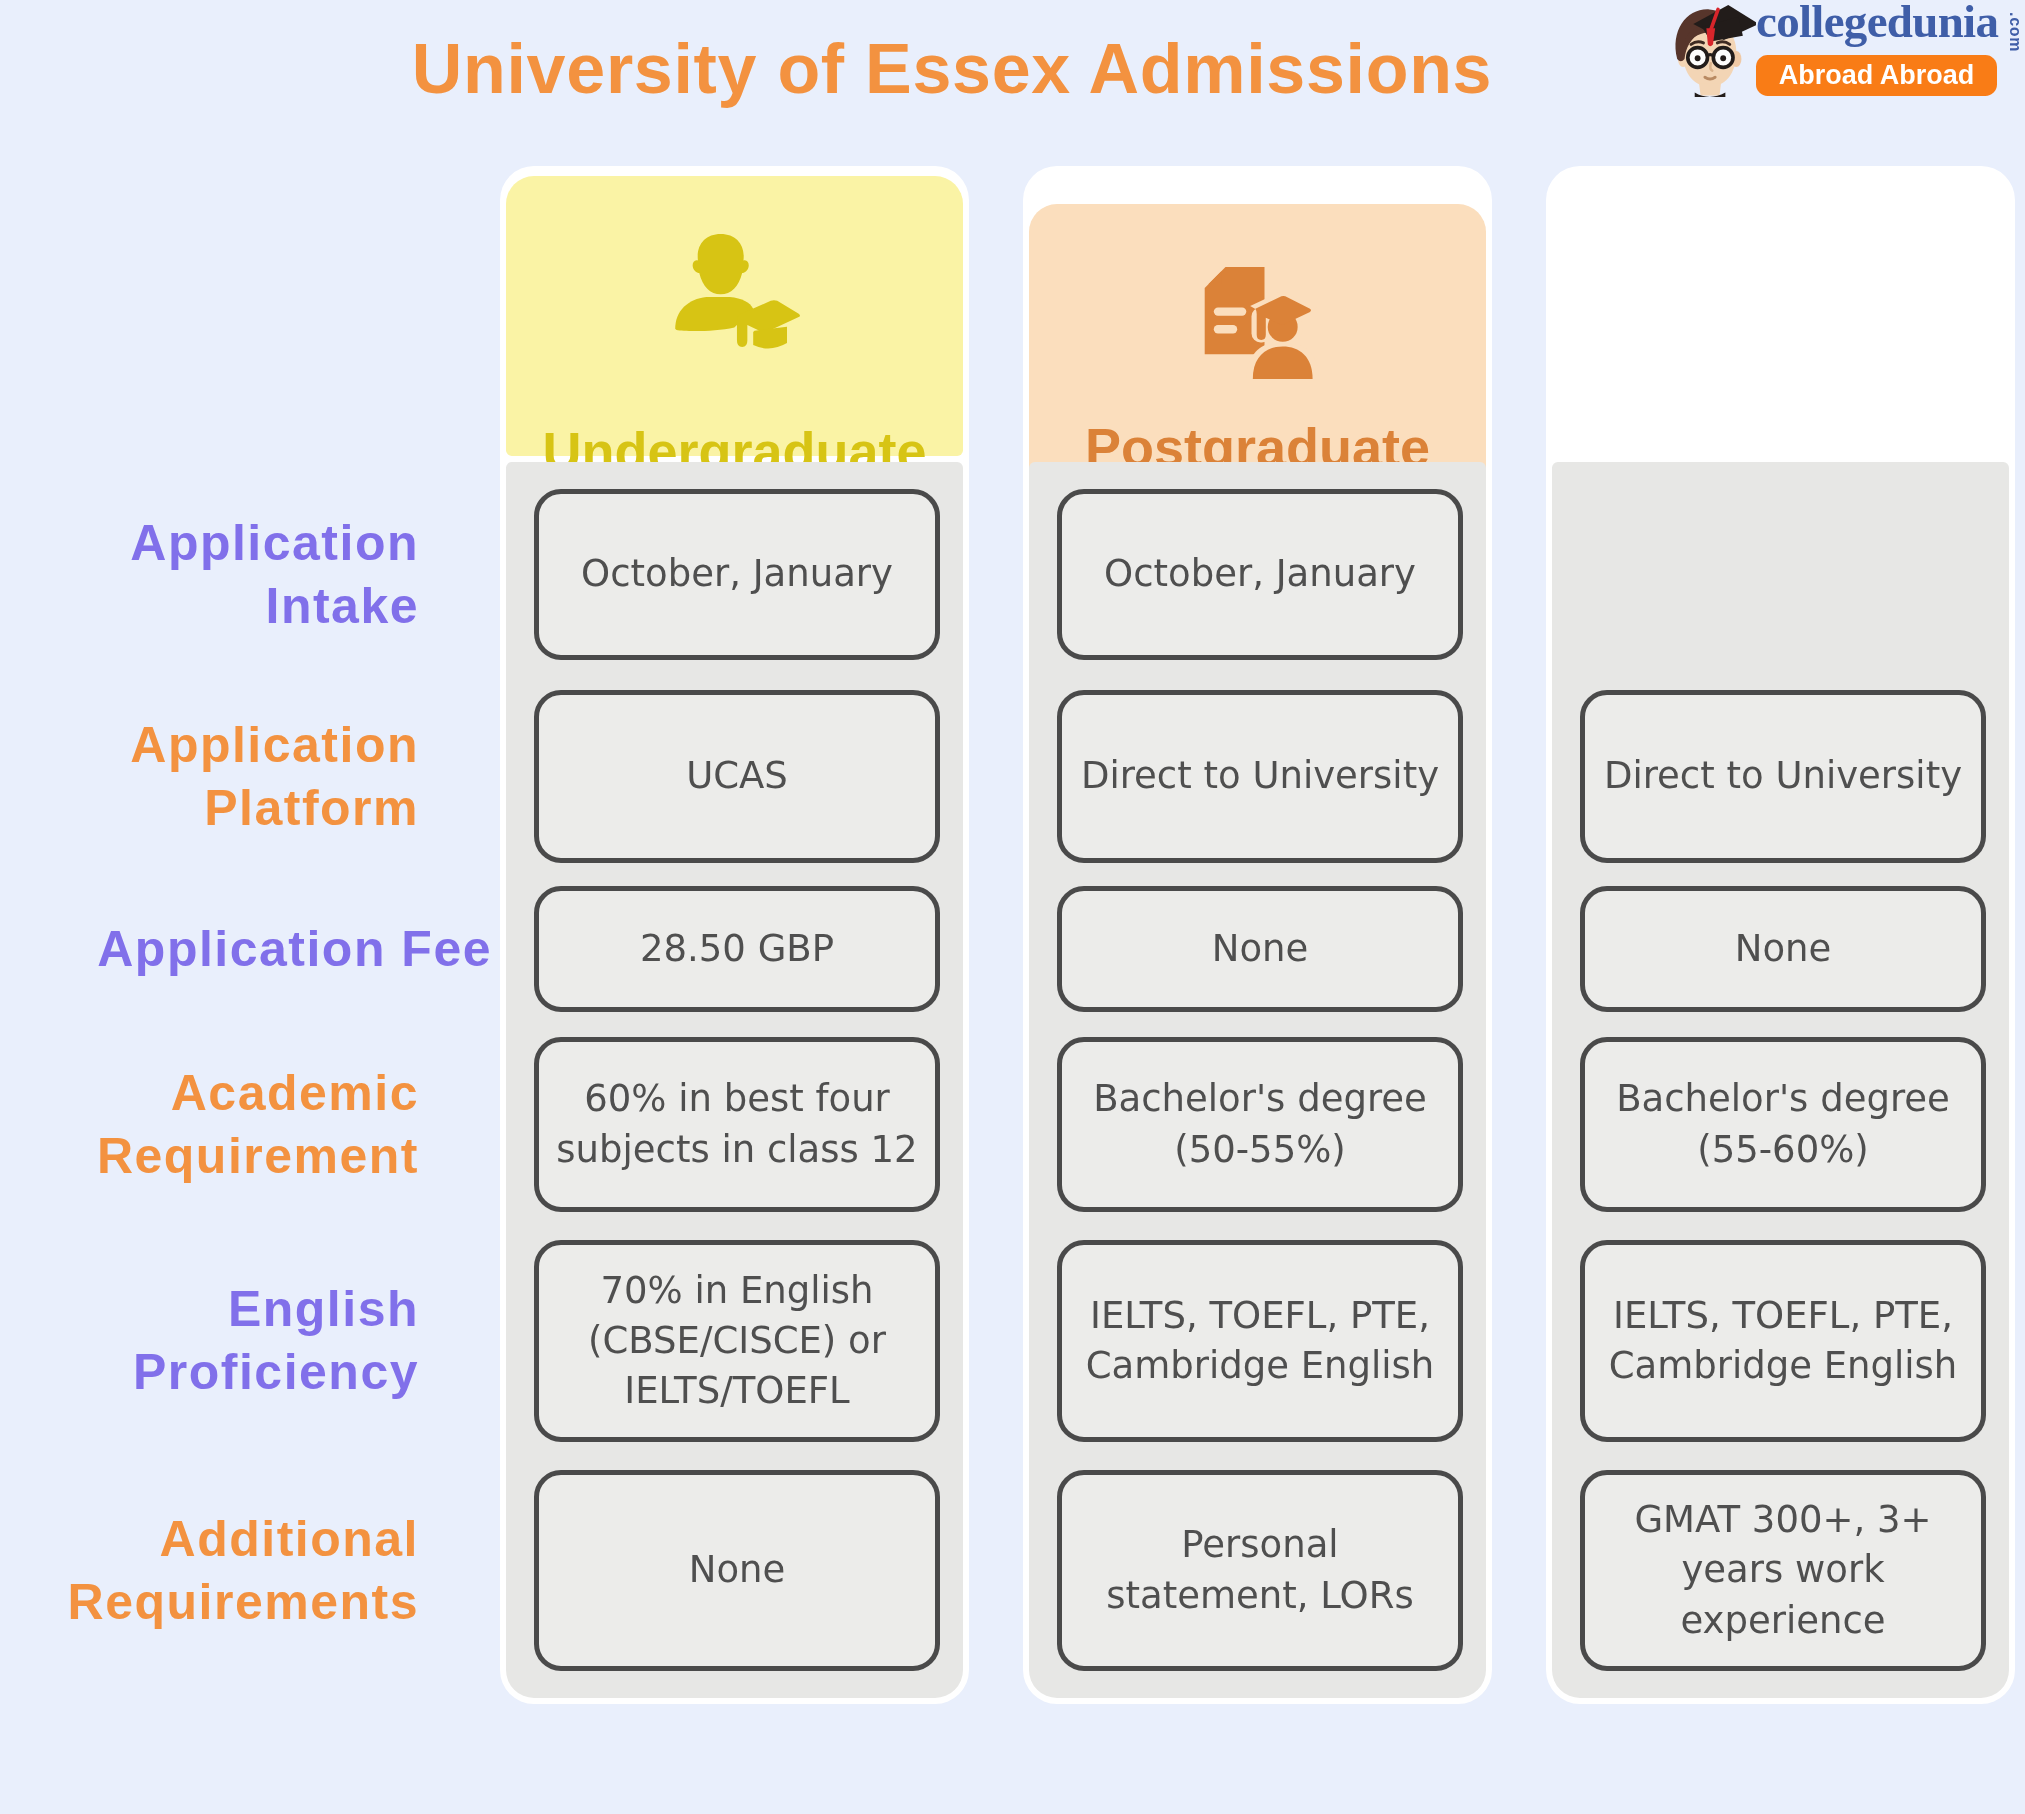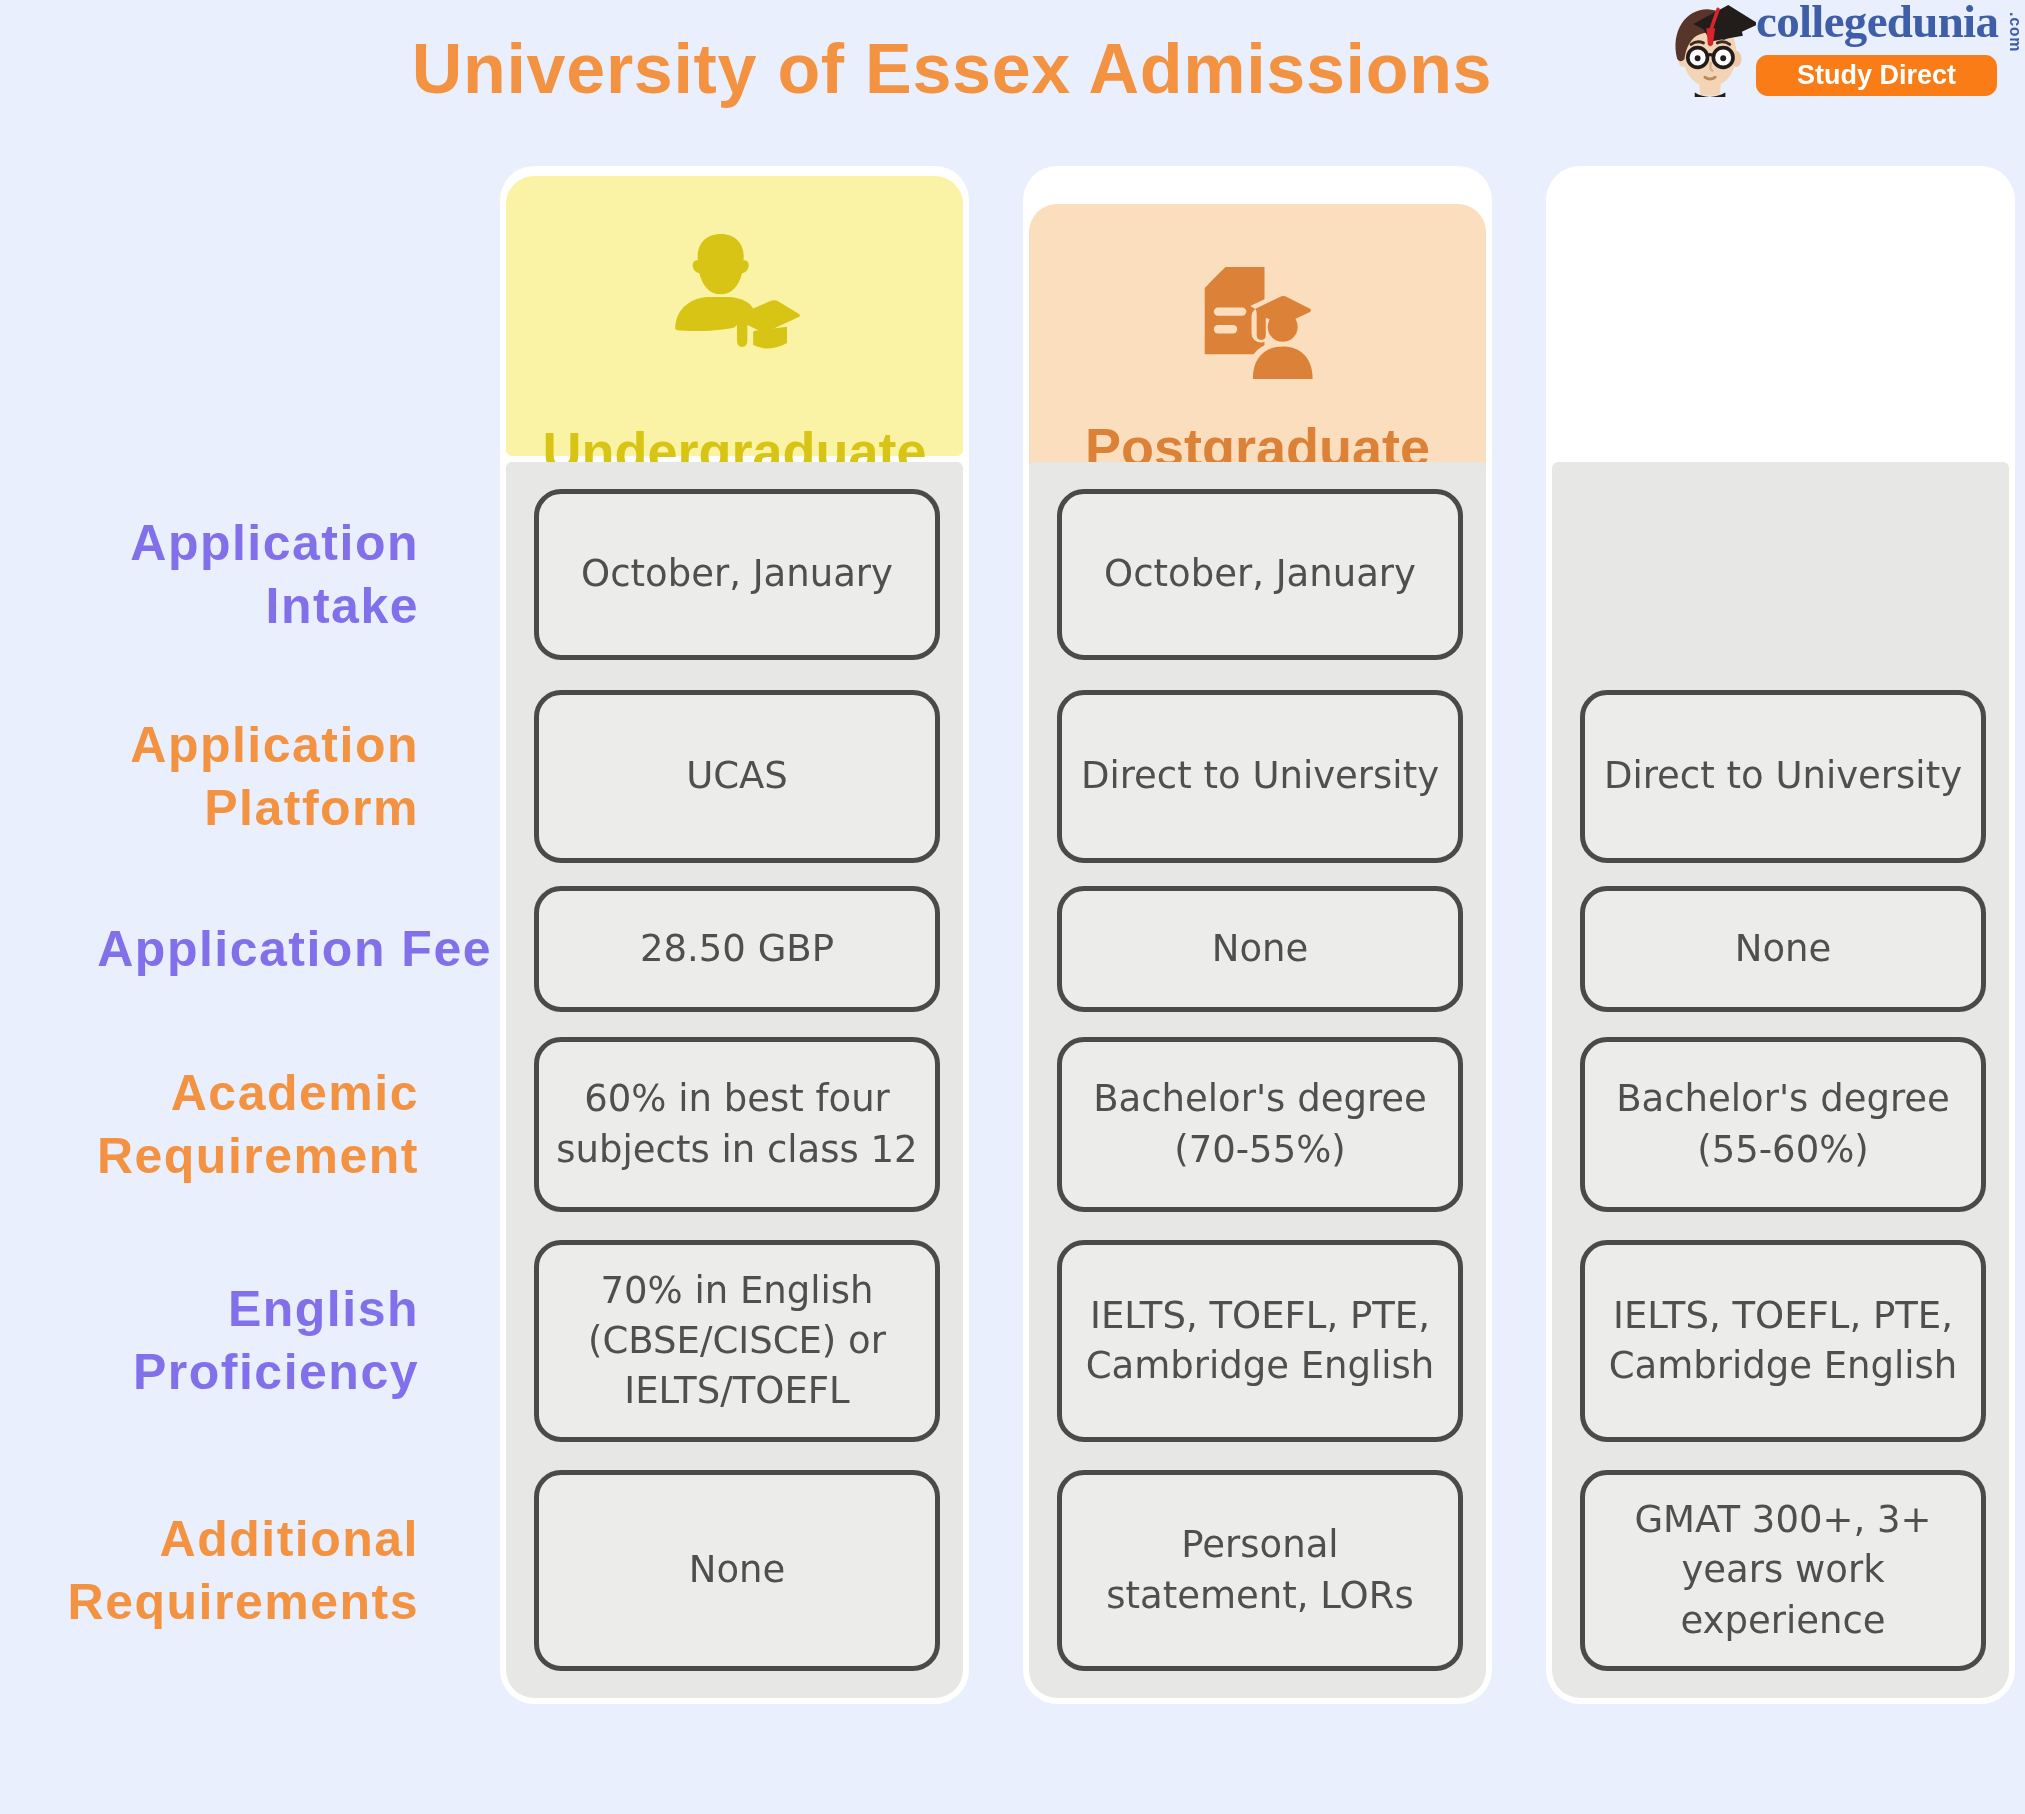--- a/index.html
+++ b/index.html
@@ -119,21 +119,21 @@
       <circle cx="77" cy="77" r="4" fill="#221C1A"></circle>
 
       <path d="M33 58 Q41 52 50 56" stroke="#3E2A22" stroke-width="4" fill="none" stroke-linecap="round"></path>
       <path d="M69 56 Q78 52 86 58" stroke="#3E2A22" stroke-width="4" fill="none" stroke-linecap="round"></path>
       <path d="M60 84 Q58 92 62 94" stroke="#D9B28C" stroke-width="3.5" fill="none" stroke-linecap="round"></path>
       <path d="M52 103 Q59 108 66 103" stroke="#B98A62" stroke-width="4" fill="none" stroke-linecap="round"></path>
     </svg>
     <div class="logo-brand">collegedunia</div>
     <div class="logo-tld">.com</div>
     <div class="logo-banner">
-      <span>Study Direct</span>
+      <span>Abroad Abroad</span>
     </div>
   </div>
 
   <div class="card c1">
     <div class="hdr">
       <svg class="hicon" viewBox="0 0 200 200" aria-hidden="true">
         <g fill="#D7C414">
           <path d="M78 6 C54 6 40 23 43 47 C38 45 34 50 35 56 C36 62 41 66 45 66 C50 87 62 99 78 99 C94 99 106 87 111 66 C115 66 120 62 121 56 C122 50 118 45 113 47 C116 23 102 6 78 6 Z"></path>
           <path d="M8 152 C8 124 28 106 56 103 L92 103 C111 105 123 111 128 121 L99 150 C68 157 22 156 10 154 Z"></path>
           <path d="M107 130 L155 109 Q160 107 165 109 L198 129 Q202 132 198 134 L150 156 Q145 158 140 156 L119 146 L119 170 Q119 180 111 180 Q103 180 103 170 L103 140 Q103 133 107 130 Z"></path>
@@ -190,21 +190,21 @@
   <div class="cell x1 r1">October, January</div>
   <div class="cell x1 r2">UCAS</div>
   <div class="cell x1 r3">28.50 GBP</div>
   <div class="cell x1 r4">60% in best four subjects in class 12</div>
   <div class="cell x1 r5">70% in English (CBSE/CISCE) or IELTS/TOEFL</div>
   <div class="cell x1 r6">None</div>
 
   <div class="cell x2 r1">October, January</div>
   <div class="cell x2 r2">Direct to University</div>
   <div class="cell x2 r3">None</div>
-  <div class="cell x2 r4">Bachelor's degree (70-55%)</div>
+  <div class="cell x2 r4">Bachelor's degree (50-55%)</div>
   <div class="cell x2 r5">IELTS, TOEFL, PTE, Cambridge English</div>
   <div class="cell x2 r6">Personal statement, LORs</div>
 
   <div class="cell x3 r2">Direct to University</div>
   <div class="cell x3 r3">None</div>
   <div class="cell x3 r4">Bachelor's degree (55-60%)</div>
   <div class="cell x3 r5">IELTS, TOEFL, PTE, Cambridge English</div>
   <div class="cell x3 r6">GMAT 300+, 3+ years work experience</div>
 
 </div>

